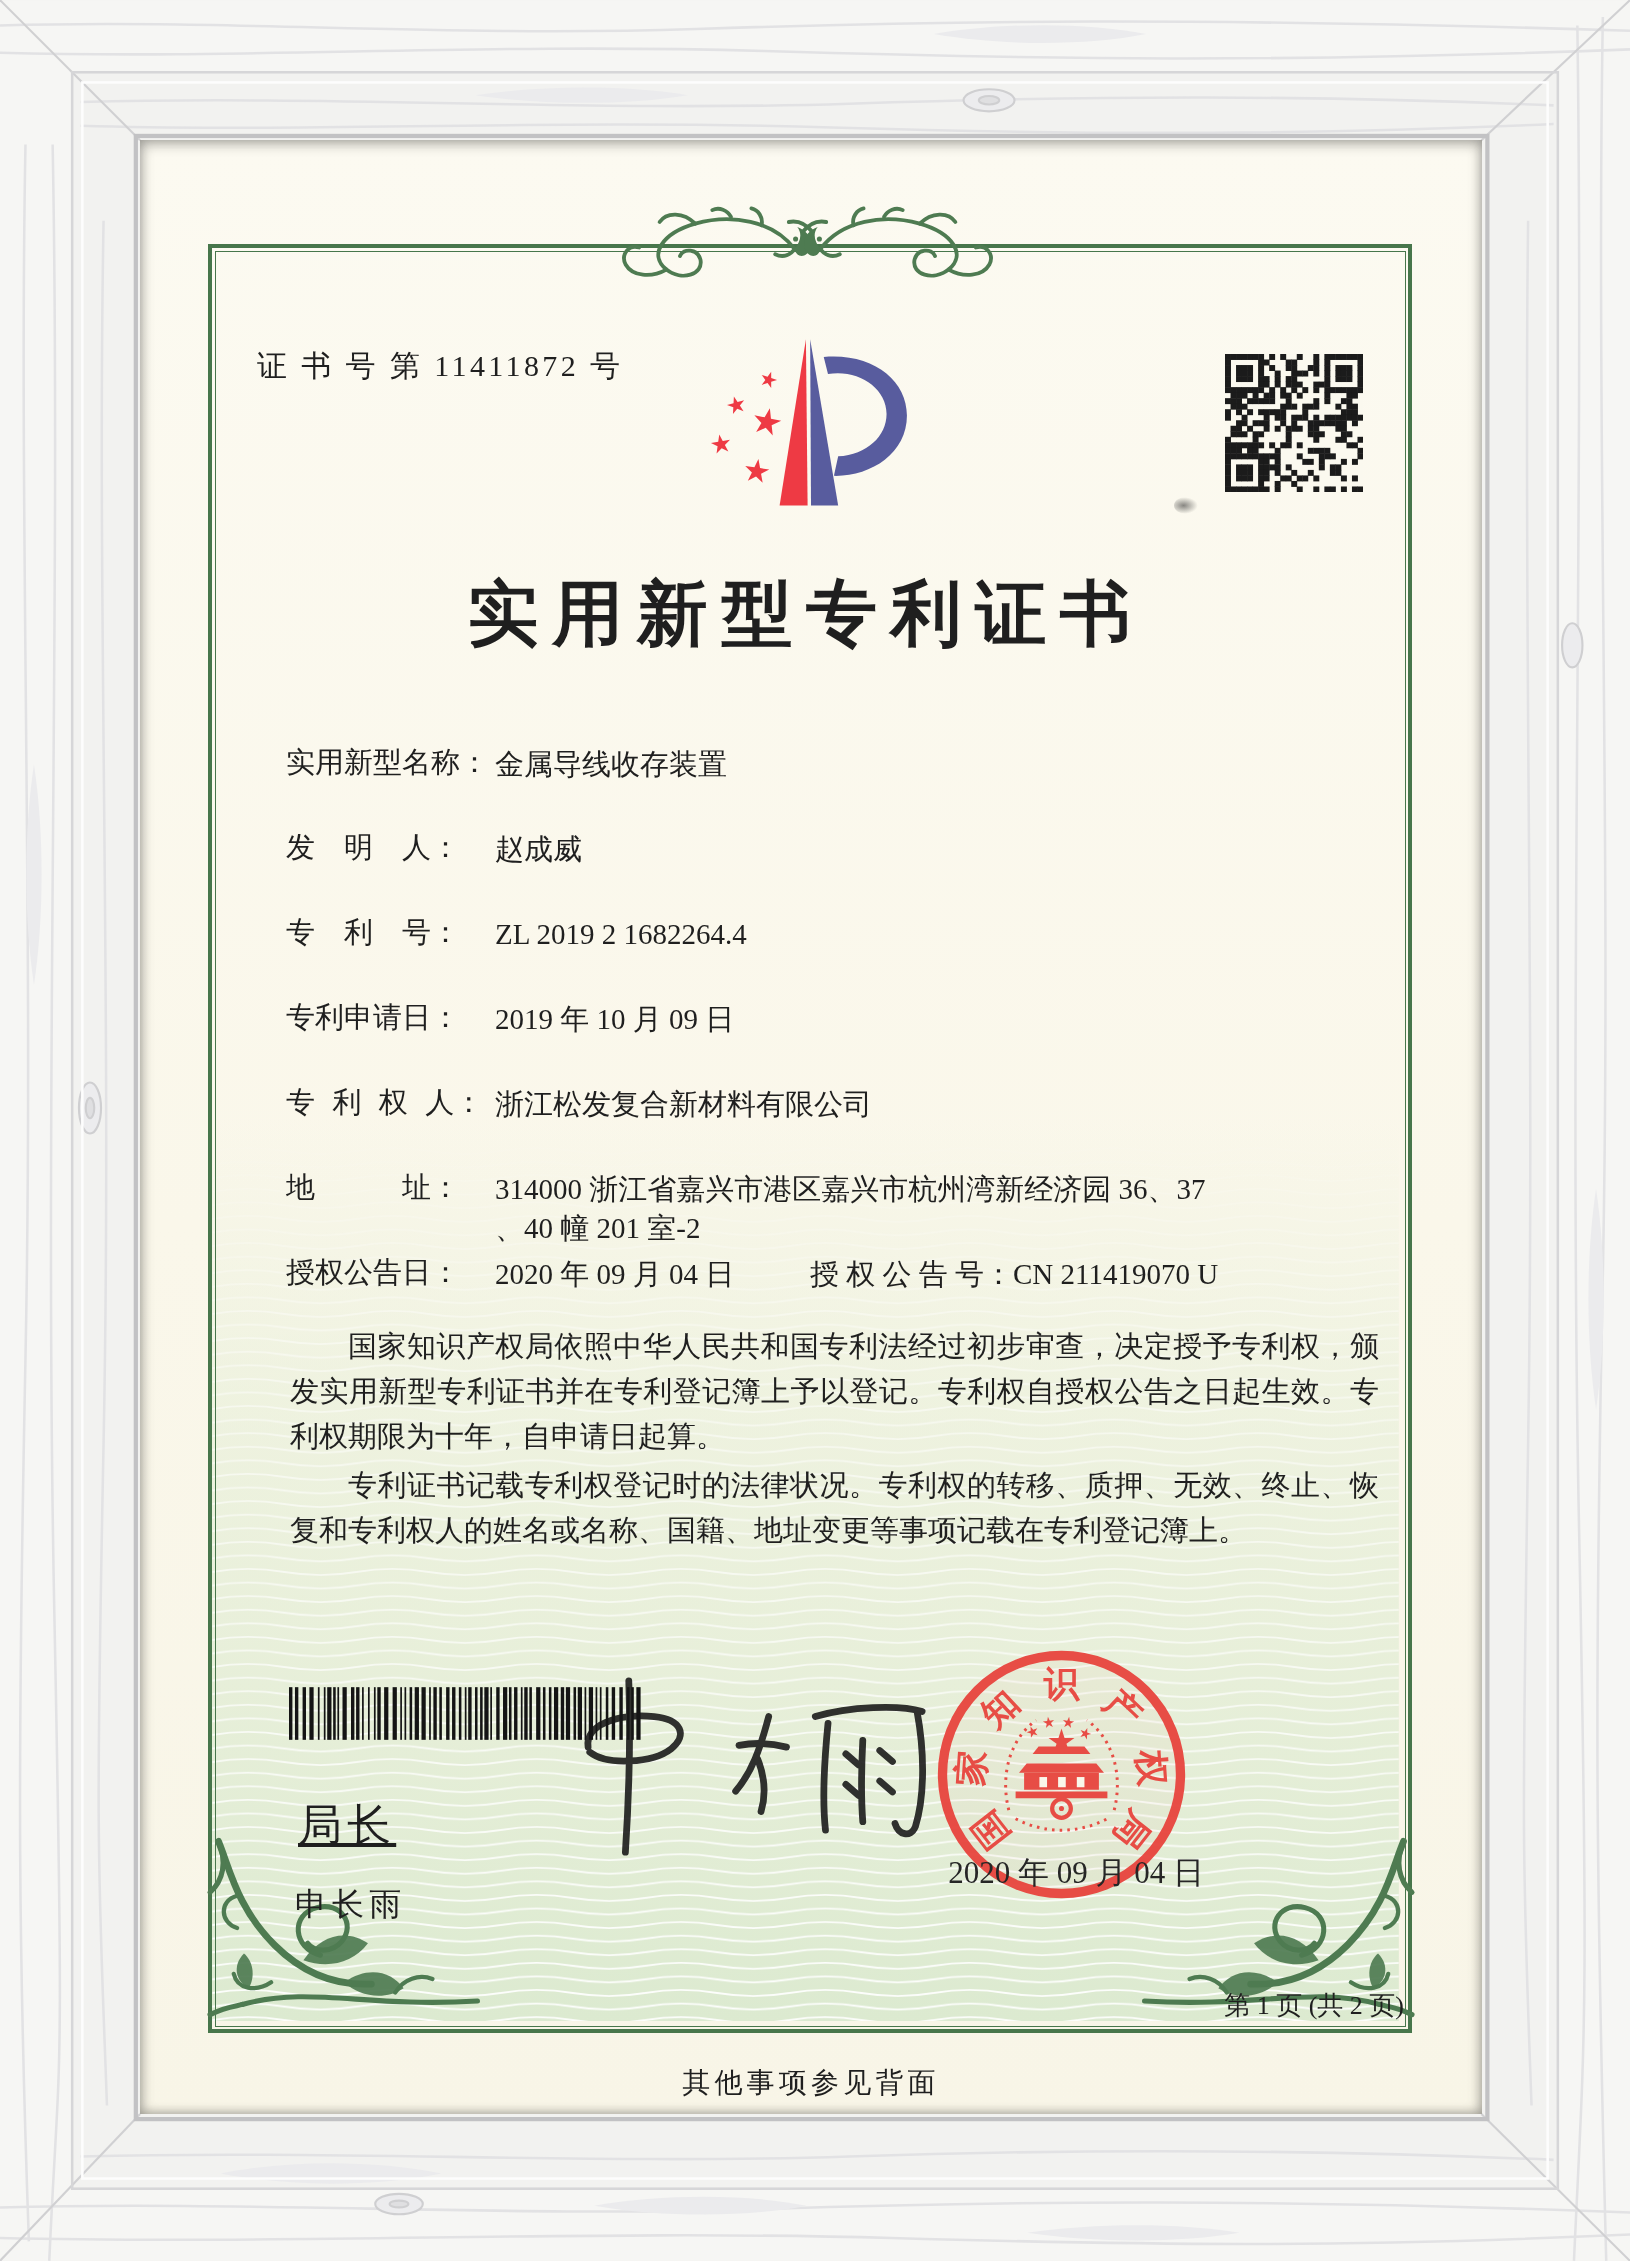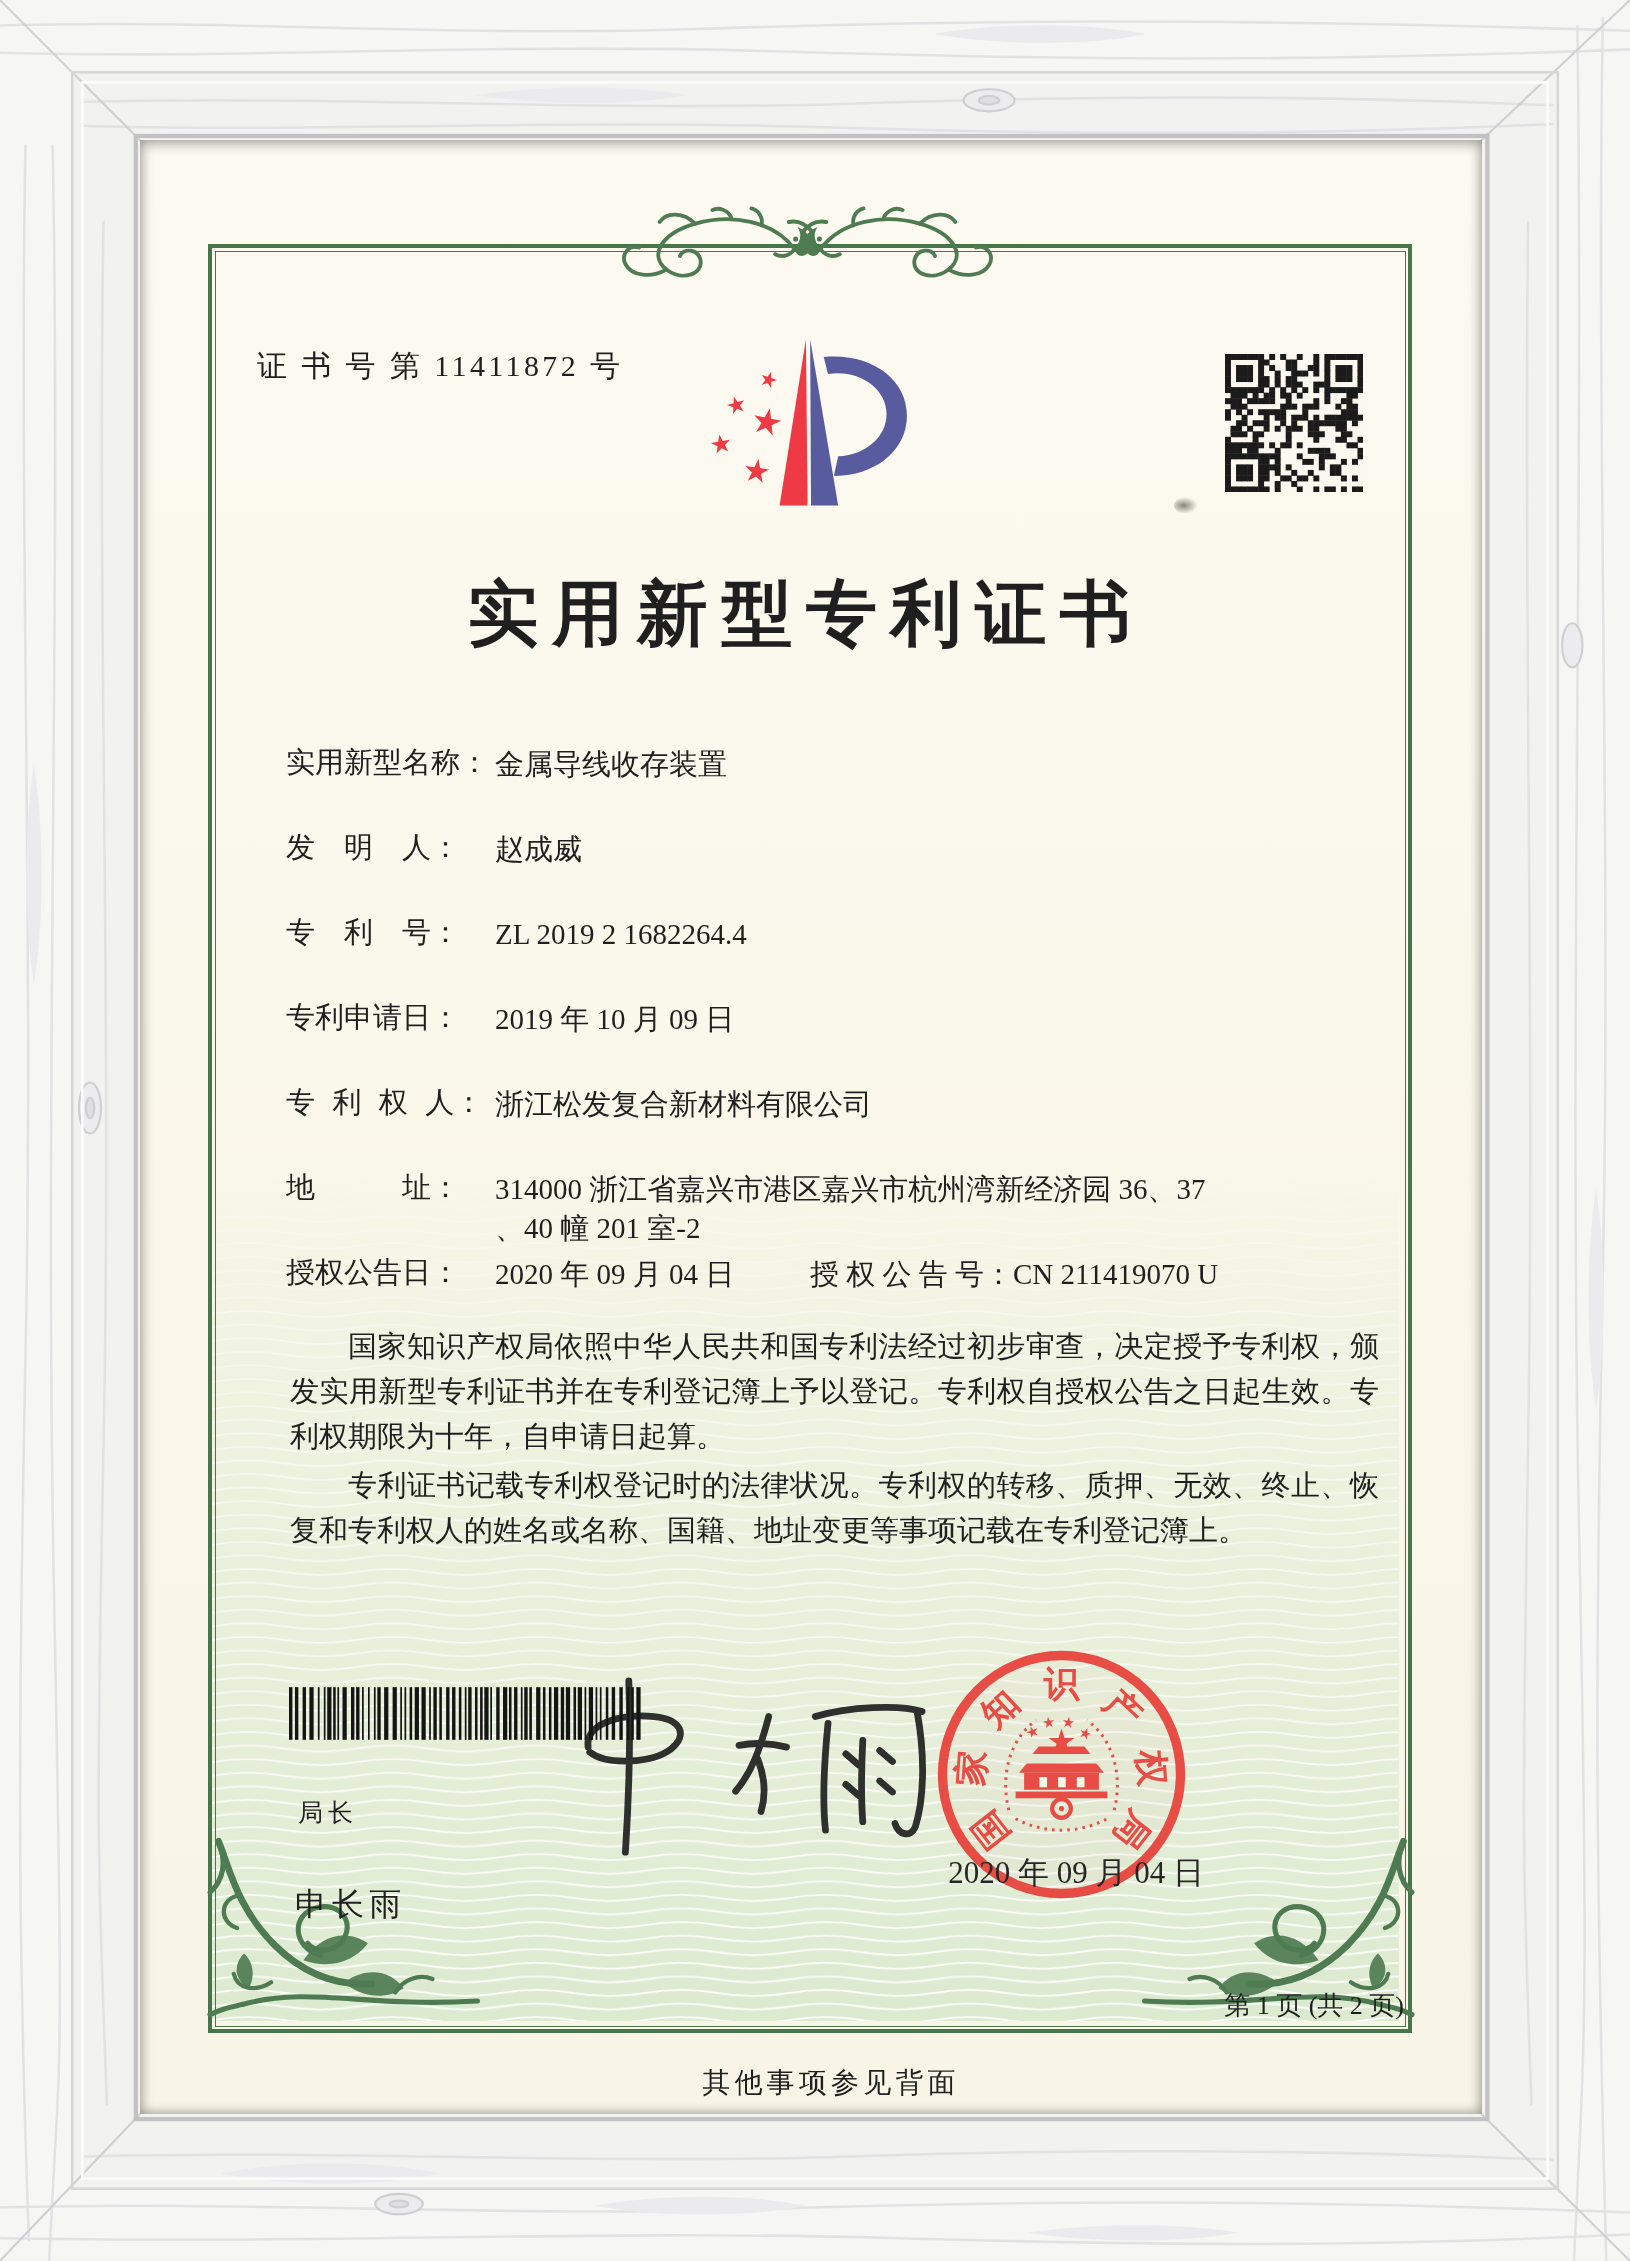--- a/index.html
+++ b/index.html
@@ -24,30 +24,30 @@
          font-size:71px;font-weight:bold;letter-spacing:13.6px;z-index:4;}
   .fields{position:absolute;left:146px;top:0;width:1112px;z-index:4;}
   .field-row{position:absolute;left:0;display:flex;font-size:29px;line-height:39px;}
   .field-label{width:209px;flex:0 0 209px;letter-spacing:0;font-family:Liberation Mono, monospace;}
   .field-value{white-space:pre-line;}
   .grant-no{position:absolute;left:670px;top:1115px;font-size:29px;z-index:4;}
   .paragraphs{position:absolute;left:146px;top:1180px;width:1097px;font-size:29px;
               line-height:45px;text-align:justify;z-index:4;}
   .paragraphs p{margin:4px;text-indent:2em;}
   .barcode-svg{position:absolute;left:149px;top:1547px;z-index:4;}
-  .director-title{position:absolute;left:158px;top:1656px;font-size:25px;letter-spacing:5.1px;z-index:4;}
+  .director-title{position:absolute;left:158px;top:1656px;font-size:44px;letter-spacing:5.1px;z-index:4;text-decoration:underline;}
   .director-name{position:absolute;left:155px;top:1743px;font-size:32px;letter-spacing:5.1px;z-index:4;}
   .signature-svg{position:absolute;left:395px;top:1524px;z-index:5;}
   .seal-svg{position:absolute;left:794px;top:1507px;z-index:4;opacity:.94;}
   .seal-date{position:absolute;left:796px;top:1712px;width:280px;text-align:center;
              font-size:31px;color:#262626;z-index:5;}
   .page-info{position:absolute;left:68px;top:1848px;width:1196px;text-align:right;
              font-size:26px;z-index:4;}
   .footer-note{position:absolute;left:0;top:1924px;width:1342px;text-align:center;
-               font-size:28px;letter-spacing:4.2px;z-index:4;padding-left:20px;}
+               font-size:28px;letter-spacing:4.2px;z-index:4;}
 </style>
 </head>
 <body>
 
 <div class="stage">
 
   <svg class="frame-svg" width="1630" height="2261" viewBox="0 0 1920 2663">
     <rect width="1920" height="2663" fill="#f6f6f4"></rect>
     <rect x="85" y="85" width="1750" height="2493" fill="#f2f2f0"></rect>
     <g stroke="#e2e2e4" stroke-width="3" fill="none">

